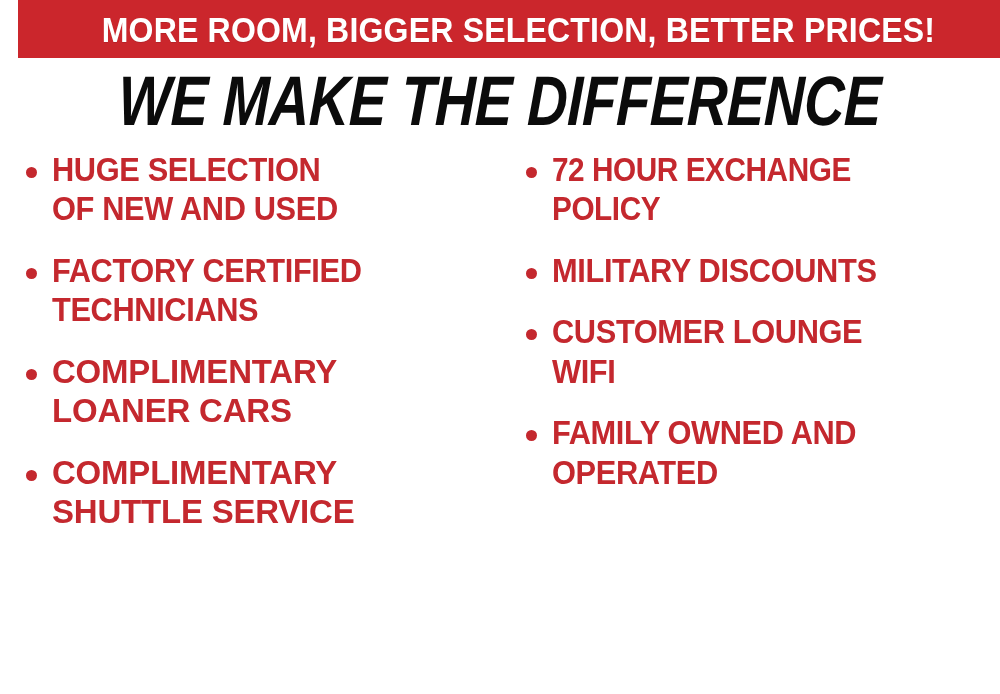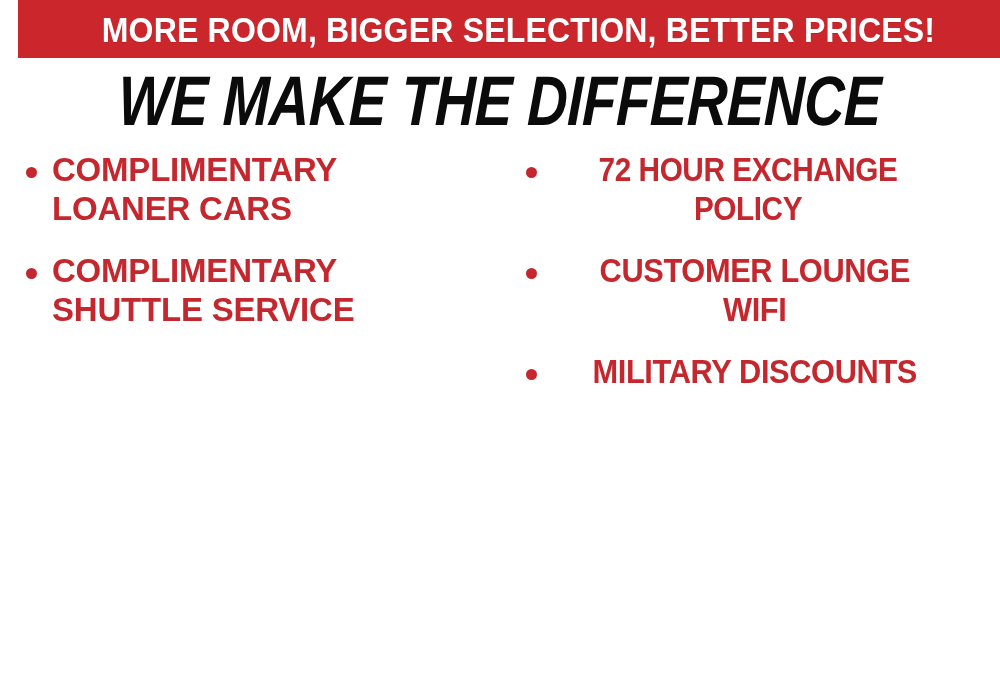--- a/index.html
+++ b/index.html
@@ -75,21 +75,21 @@
     left: 0;
     top: 150px;
     width: 1000px;
     height: 544px;
   }
   .col {
     position: absolute;
     top: 0;
   }
   .col-left  { left: 14px;  width: 486px; }
-  .col-right { left: 514px; width: 486px; text-align: center; }
+  .col-right { left: 514px; width: 486px; }
 
   .bullet-item {
     position: relative;
     padding-left: 38px;
     margin-bottom: 22px;
   }
   .bullet-dot {
     position: absolute;
     left: 12px;
     top: 17px;
@@ -130,22 +130,32 @@
   </div>
 
   <div class="headline-wrap">
     <span class="headline">WE MAKE THE DIFFERENCE</span>
   </div>
 
   <div class="columns">
 
     <div class="col col-left">
 
-
-
+      <div class="bullet-item tight">
+        <span class="bullet-dot"></span>
+        <span class="bullet-text">HUGE SELECTION
+OF NEW AND USED</span>
+      </div>
+
+
+      <div class="bullet-item tight">
+        <span class="bullet-dot"></span>
+        <span class="bullet-text">FACTORY CERTIFIED
+TECHNICIANS</span>
+      </div>
 
       <div class="bullet-item">
         <span class="bullet-dot"></span>
         <span class="bullet-text">COMPLIMENTARY
 LOANER CARS</span>
       </div>
 
       <div class="bullet-item">
         <span class="bullet-dot"></span>
         <span class="bullet-text">COMPLIMENTARY
@@ -158,28 +168,33 @@
 
       <div class="bullet-item xtight">
         <span class="bullet-dot"></span>
         <span class="bullet-text">72 HOUR EXCHANGE
 POLICY</span>
       </div>
 
 
       <div class="bullet-item tight">
         <span class="bullet-dot"></span>
+        <span class="bullet-text">MILITARY DISCOUNTS</span>
+      </div>
+
+      <div class="bullet-item tight">
+        <span class="bullet-dot"></span>
         <span class="bullet-text">CUSTOMER LOUNGE
 WIFI</span>
       </div>
 
       <div class="bullet-item tight">
         <span class="bullet-dot"></span>
-        <span class="bullet-text">MILITARY DISCOUNTS</span>
-      </div>
-
+        <span class="bullet-text">FAMILY OWNED AND
+OPERATED</span>
+      </div>
 
 
     </div>
 
   </div>
 
 </div>
 
 </body></html>

